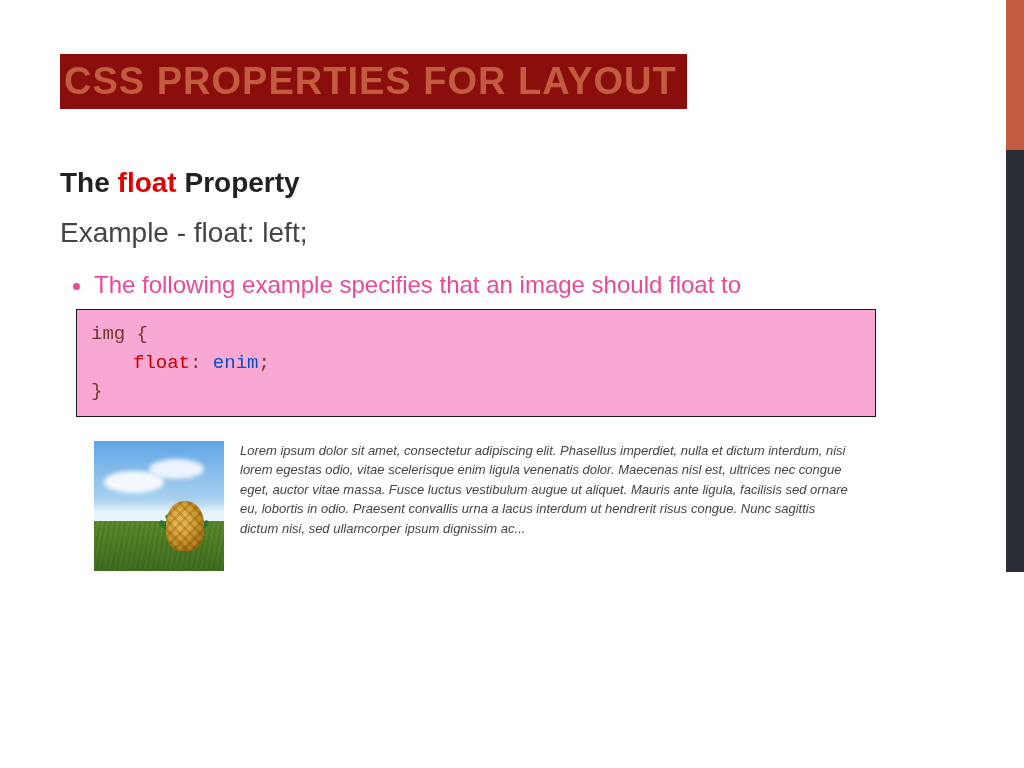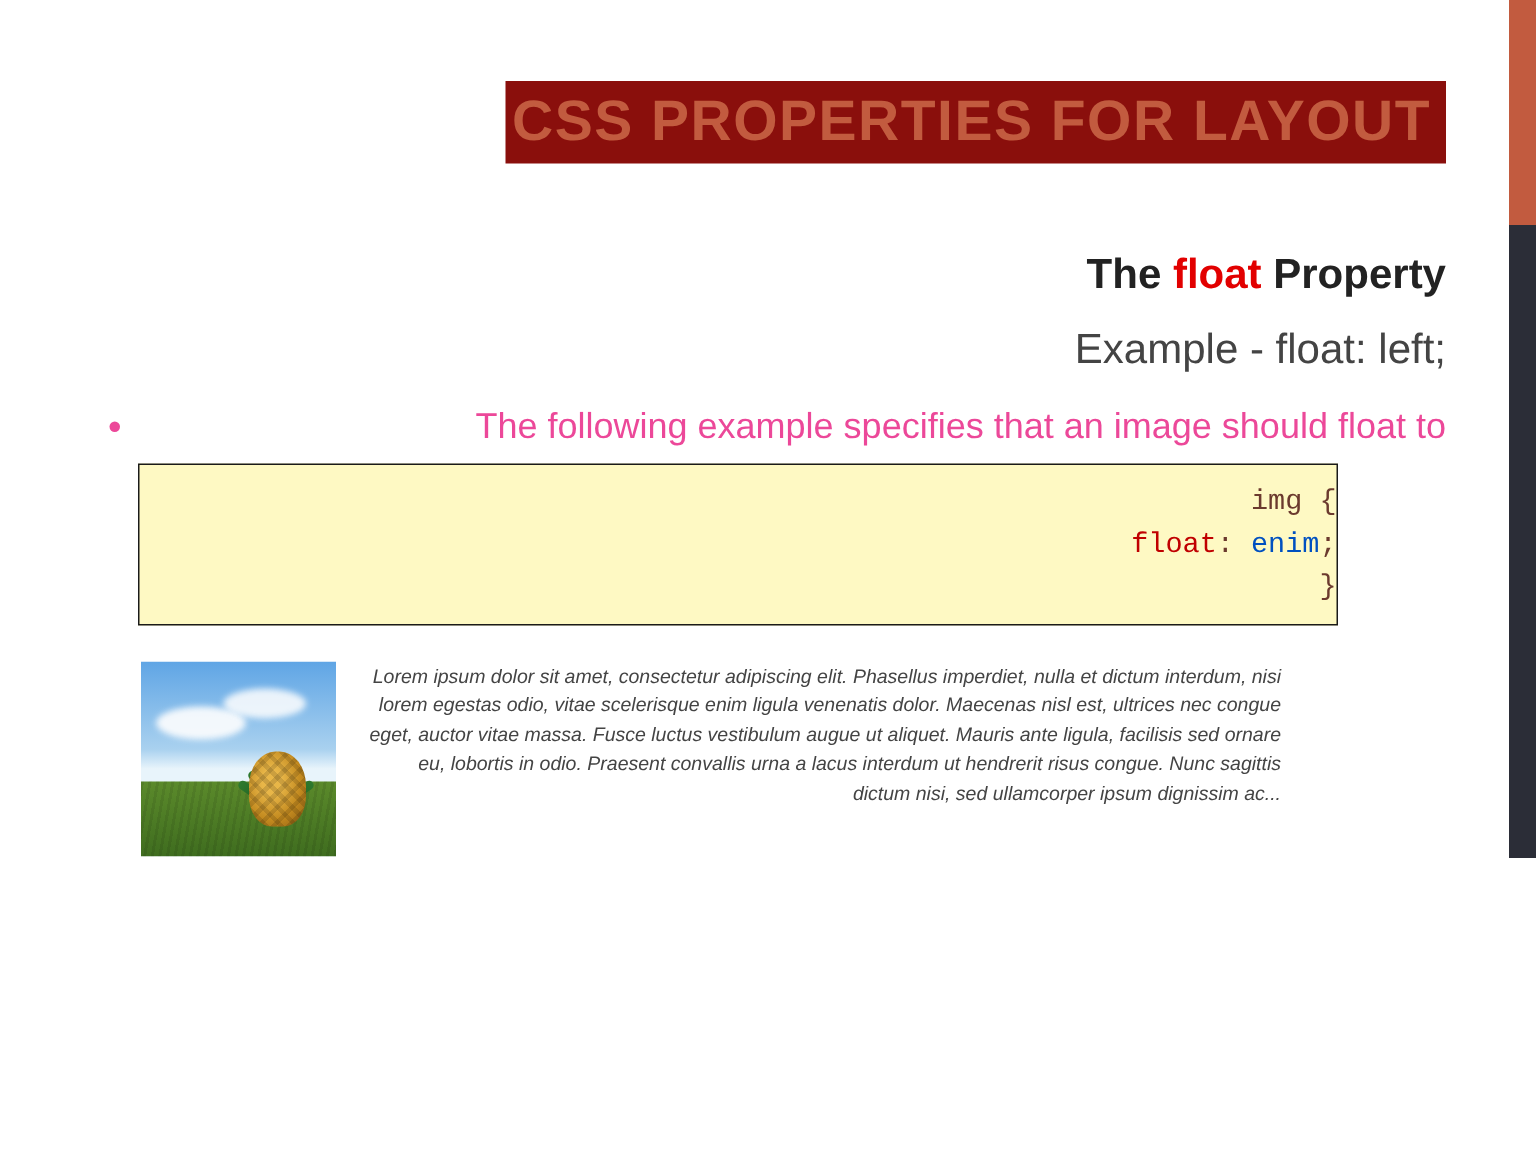--- a/index.html
+++ b/index.html
@@ -1,28 +1,28 @@
 <!DOCTYPE html>
 <html><head>
 <meta charset="utf-8">
 <style>
   * { box-sizing: border-box; margin: 0; padding: 0; }
   html, body { width: 1024px; height: 768px; font-family: Arial, Helvetica, sans-serif; background: #fff; overflow: hidden; }
-  .page { position: relative; width: 1024px; height: 572px; text-align: right; }
+  .page { position: relative; width: 1024px; height: 572px; }
   .sidebar-top { position: absolute; top: 0; right: 0; width: 18px; height: 150px; background: #c25b3f; }
   .sidebar-bottom { position: absolute; top: 150px; right: 0; width: 18px; bottom: 0; background: #2b2d37; }
   .content { position: absolute; left: 60px; top: 54px; right: 60px; }
   .title-band { display: inline-block; background: #8a0f0c; padding: 6px 10px 6px 4px; }
   .title-band h1 { color: #c25b3f; font-size: 38px; font-weight: 900; letter-spacing: 1px; }
   .subheading { margin-top: 58px; font-size: 28px; font-weight: 700; color: #222; }
   .subheading .kw { color: #e20000; }
   .example-line { margin-top: 18px; font-size: 28px; color: #444; }
   .bullets { margin-top: 22px; list-style: disc; padding-left: 34px; }
   .bullets li { font-size: 24px; color: #ec4899; }
-  .code-box { margin-top: 10px; margin-left: 32px; width: 800px; border: 1px solid #1a1a1a; background: #fef9c3; padding: 10px 0; font-family: "Courier New", monospace; font-size: 19px; color: #6b3a2e; line-height: 1.5; }
+  .code-box { margin-top: 10px; margin-left: 16px; width: 800px; border: 1px solid #1a1a1a; background: #f9a8d4; padding: 10px 14px; font-family: "Courier New", monospace; font-size: 19px; color: #6b3a2e; line-height: 1.5; }
   .code-box .prop { color: #c00000; }
   .code-box .val { color: #0050c0; }
   .code-box .indent { display: inline-block; width: 42px; }
   .demo { margin-top: 24px; margin-left: 34px; width: 760px; font-style: italic; }
   .demo-img { float: left; width: 130px; height: 130px; margin-right: 16px; position: relative; overflow: hidden; }
   .sky { position: absolute; inset: 0; background: linear-gradient(to bottom, #5fa5e5 0%, #a9d1ef 45%, #e8f4fb 55%, #e8f4fb 60%); }
   .cloud { position: absolute; top: 30px; left: 10px; width: 60px; height: 22px; background: #fefefe; border-radius: 50%; filter: blur(2px); opacity: .9; }
   .cloud2 { position: absolute; top: 18px; left: 55px; width: 55px; height: 20px; background: #fefefe; border-radius: 50%; filter: blur(2px); opacity: .85; }
   .grass { position: absolute; left: 0; right: 0; bottom: 0; height: 50px; background: linear-gradient(to bottom, #5b8a2b, #3f6d1f); }
   .grass::before { content: ""; position: absolute; inset: 0; background: repeating-linear-gradient(100deg, rgba(0,0,0,.08) 0 2px, transparent 2px 5px); }

